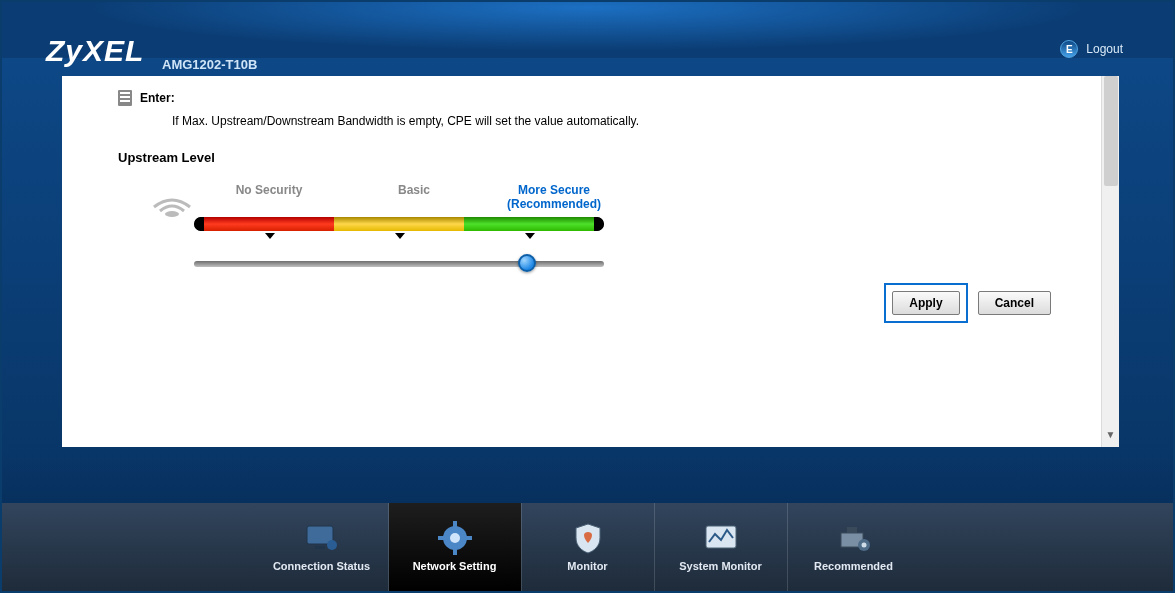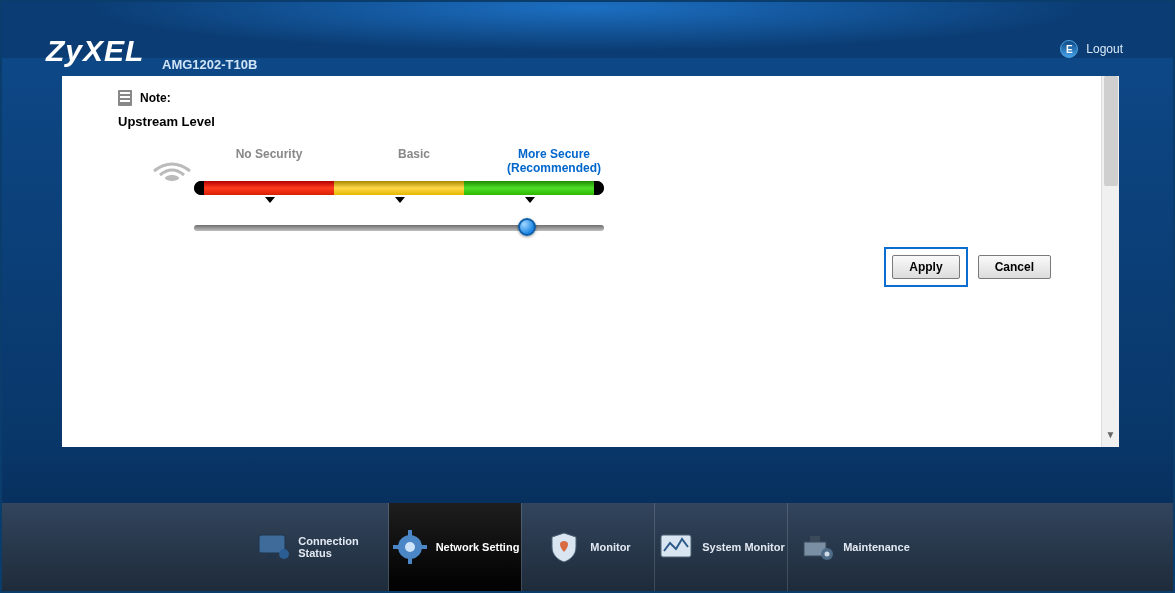--- a/index.html
+++ b/index.html
@@ -117,21 +117,21 @@
   .btn-row{display:flex;justify-content:flex-end;gap:18px;margin-top:24px;padding-right:0;}
   .btn{border:1px solid #7a7a7a;background:linear-gradient(#fafafa,#dcdcdc);padding:4px 16px;font-size:12px;font-weight:bold;cursor:pointer;border-radius:2px;}
   .btn-hl{outline:2px solid #0a6ed1;outline-offset:6px;}
   
   .nav-bar{
     position:absolute;left:0;right:0;bottom:0;height:88px;
     background:linear-gradient(to bottom,#32455d 0%,#1e2b3a 100%);
     display:flex;justify-content:center;gap:0;align-items:stretch;
   }
   .nav-item{
-    width:132px;display:flex;flex-direction:row;align-items:center;justify-content:center;
+    width:132px;display:flex;flex-direction:column;align-items:center;justify-content:center;
     gap:6px;color:#e2e9f2;font-size:11px;font-weight:bold;position:relative;cursor:pointer;
   }
   .nav-item .nicon{width:40px;height:32px;display:flex;align-items:center;justify-content:center;}
   .nav-item.active{background:linear-gradient(to bottom,#1e1e1e,#000);color:#fff;}
   .nav-sep{width:1px;background:rgba(255,255,255,.15);}
   .fade-top{position:absolute;left:0;right:0;bottom:88px;height:50px;background:linear-gradient(to bottom,rgba(8,45,83,0),#07305e);}
 </style>
 </head>
 <body>
 
@@ -143,22 +143,23 @@
     <div class="logout">
       <span class="logout-icon">E</span>
       <span>Logout</span>
     </div>
   </div>
 
   <div class="content-wrap">
     <div class="scroll-area">
       <div class="note-line">
         <span class="note-icon"></span>
-        <span>Note:</span>
-      </div>
+        <span>Enter:</span>
+      </div>
+      <div class="note-text">If Max. Upstream/Downstream Bandwidth is empty, CPE will set the value automatically.</div>
 
       <div class="sec-heading">Upstream Level</div>
 
       <div class="sec-row">
         <div class="wifi-icon">
           <svg width="44" height="30" viewBox="0 0 44 30">
             <path d="M4 18 Q22 4 40 18" stroke="#bbb" stroke-width="3" fill="none"></path>
             <path d="M10 22 Q22 12 34 22" stroke="#bbb" stroke-width="3" fill="none"></path>
             <ellipse cx="22" cy="25" rx="7" ry="3" fill="#bbb"></ellipse>
           </svg>
@@ -256,16 +257,16 @@
     <div class="nav-sep"></div>
     <div class="nav-item">
       <div class="nicon">
         <svg width="34" height="30" viewBox="0 0 34 30">
             <rect x="4" y="10" width="22" height="14" fill="#7a8fa4" stroke="#3a4a5a"></rect>
             <rect x="10" y="4" width="10" height="6" fill="#3a4a5a"></rect>
             <circle cx="27" cy="22" r="6" fill="#4e6b88"></circle>
             <circle cx="27" cy="22" r="2.5" fill="#cfdce8"></circle>
           </svg>
       </div>
-      <span>Maintenance</span>
+      <span>Recommended</span>
     </div>
   </div>
 </div>
 
 </body></html>

